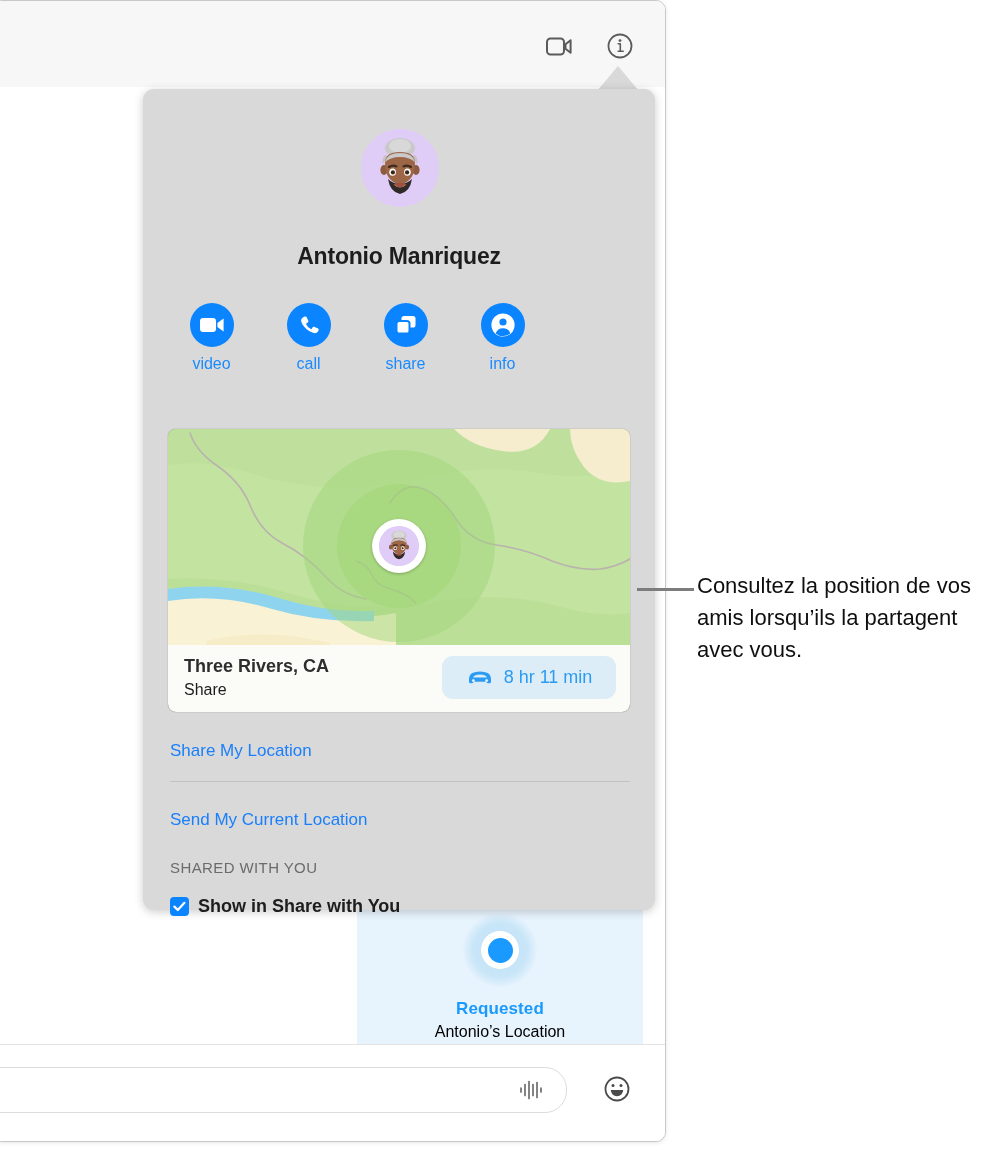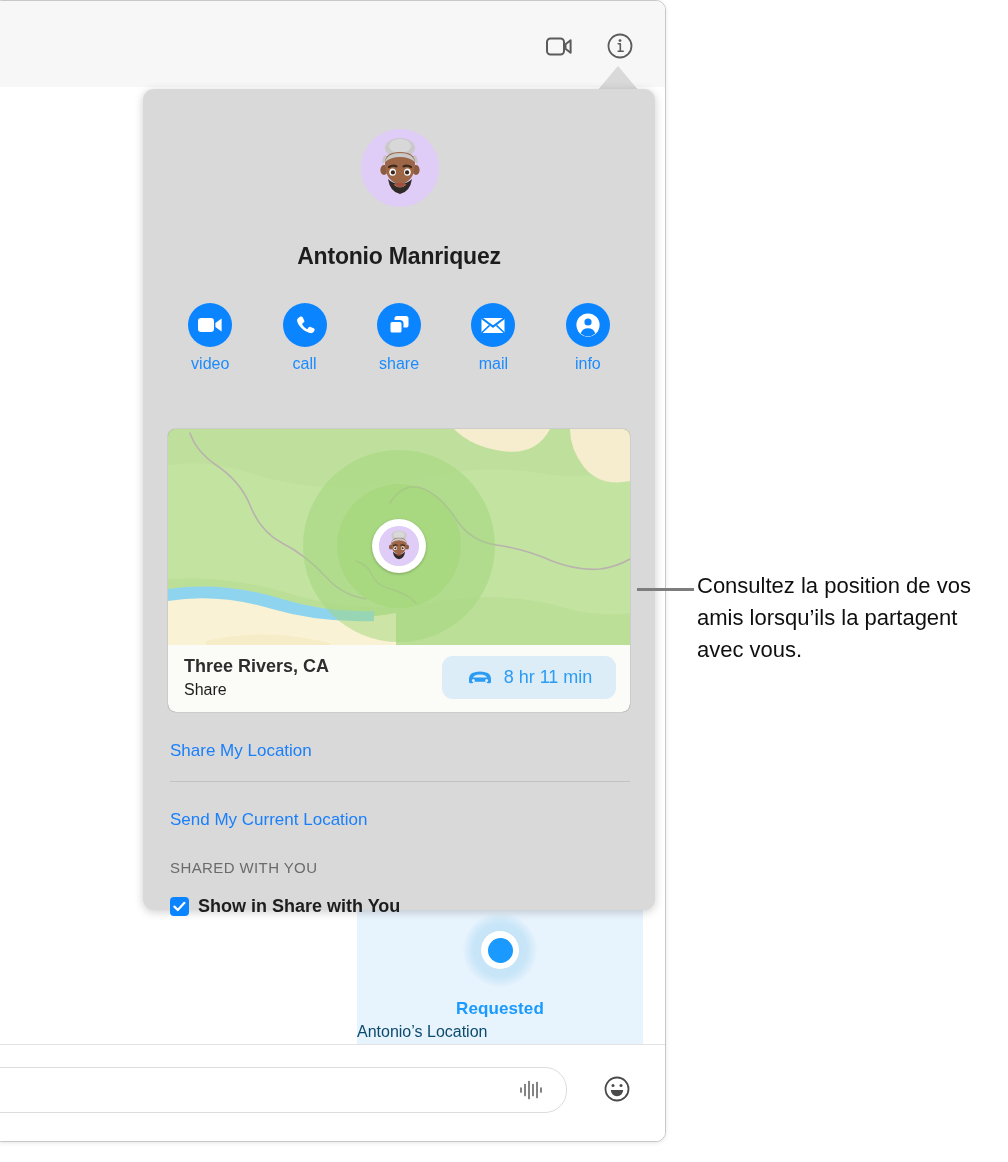--- a/index.html
+++ b/index.html
@@ -53,22 +53,22 @@
     display:flex;align-items:center;justify-content:center;
   }
   #location-bubble-pin .dot-inner{
     width:25px;height:25px;border-radius:50%;background:#1a9afe;
   }
   #location-bubble-title{
     position:absolute;left:0;right:0;top:104px;text-align:center;
     font-size:17px;font-weight:bold;color:#1a9afe;letter-spacing:.1px;
   }
   #location-bubble-subtitle{
-    position:absolute;left:0;right:0;top:128px;
-    font-size:16px;color:#0c4a6e;
+    position:absolute;left:0;right:0;top:128px;text-align:center;
+    font-size:16px;color:#000000;
   }
   #bubble-tail{
     position:absolute;left:640px;top:958px;width:26px;height:26px;
     background:#e7f3fd;
     border-bottom-left-radius:18px;
     clip-path:polygon(0 0,100% 100%,0 100%);
   }
 
   
   #compose-bar{
@@ -314,30 +314,20 @@
     <div class="action-item">
       <div class="action-circle">
         <svg width="24" height="22" viewBox="0 0 24 22">
           <rect x="7.5" y="2" width="14" height="11.5" rx="2.6" fill="#ffffff"></rect>
           <rect x="2.5" y="7" width="13" height="12.5" rx="2.6" fill="#ffffff" stroke="#0a84ff" stroke-width="2"></rect>
         </svg>
       </div>
       <div class="action-label">share</div>
     </div>
 
-    <div class="action-item">
-      <div class="action-circle">
-        <svg width="26" height="19" viewBox="0 0 26 19">
-          <path d="M1.5 2 h23 v15 h-23 Z" fill="#ffffff"></path>
-          <path d="M1.5 2 L13 10.6 L24.5 2" fill="none" stroke="#0a84ff" stroke-width="2.1" stroke-linejoin="round"></path>
-          <path d="M1.5 17 L9.6 9.4 M24.5 17 L16.4 9.4" fill="none" stroke="#0a84ff" stroke-width="1.6"></path>
-        </svg>
-      </div>
-      <div class="action-label">mail</div>
-    </div>
 
     <div class="action-item">
       <div class="action-circle">
         <svg width="26" height="26" viewBox="0 0 26 26">
           <circle cx="13" cy="13" r="11.6" fill="#ffffff"></circle>
           <circle cx="13" cy="10" r="3.6" fill="#0a84ff"></circle>
           <path d="M5.6 21.4 a7.9 7.9 0 0 1 14.8 0 a11.5 11.5 0 0 1 -14.8 0 Z" fill="#0a84ff"></path>
         </svg>
       </div>
       <div class="action-label">info</div>

